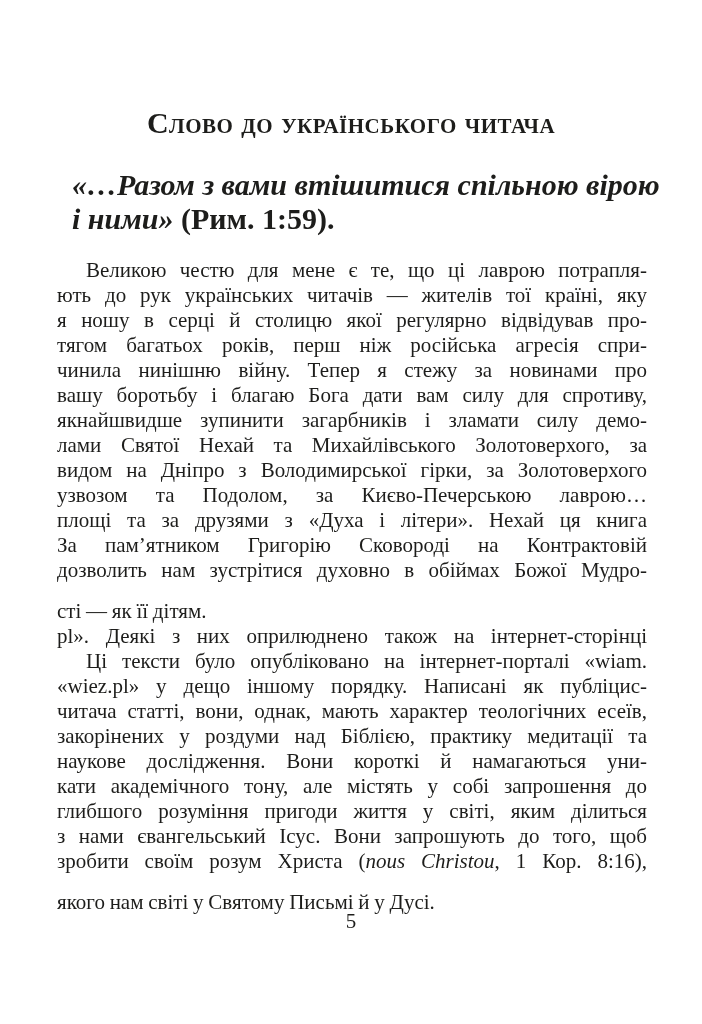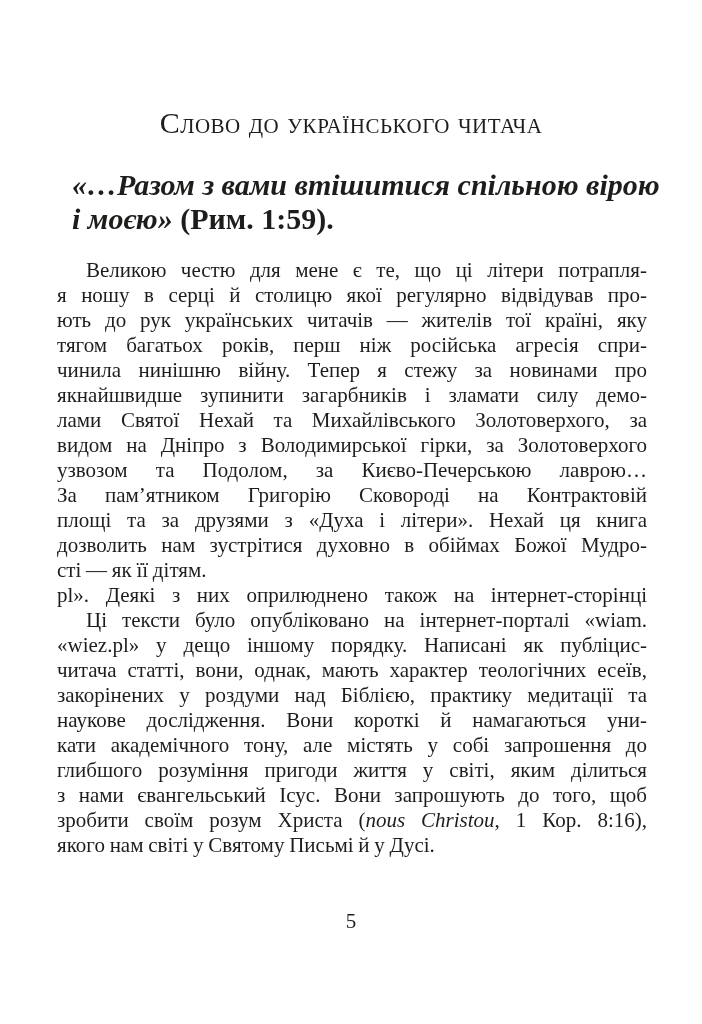--- a/index.html
+++ b/index.html
@@ -14,21 +14,21 @@
   }
   .heading {
     position: absolute;
     top: 104px;
     left: 0;
     width: 702px;
     margin: 0;
     text-align: center;
     font-size: 30px;
     line-height: 38px;
-    font-weight: normal;
+    font-weight: bold;
     font-variant: small-caps;
     letter-spacing: 0.5px;
   }
   .epigraph {
     position: absolute;
     left: 72px;
     top: 168px;
     width: 590px;
     font-size: 30px;
     font-weight: bold;
@@ -45,55 +45,56 @@
     line-height: 25px;
   }
   .line {
     height: 25px;
     overflow: hidden;
     text-align: justify;
     text-align-last: justify;
     word-spacing: -0.5px;
   }
   .line.indent { text-indent: 29px; }
-  .line.last { text-align-last: left; }
+  .line.last { text-align-last: left; margin-top: 16px; }
   .page-number {
     position: absolute;
     left: 0;
     top: 909px;
     width: 702px;
     text-align: center;
     font-size: 21px;
     line-height: 25px;
   }
 </style>
 </head>
 <body>
 
 <div class="page">
 
   <h1 class="heading">Слово до українського читача</h1>
 
   <div class="epigraph">
     <div class="ep-line it">«…Разом з вами втішитися спільною вірою — вашою</div>
-    <div class="ep-line"><span class="it">і моєю»</span> <span>(Рим. 1:59).</span></div>
+    <div class="ep-line"><span class="it">і ними»</span> <span>(Рим. 1:59).</span></div>
   </div>
 
   <div class="body-text">
-      <div class="line indent"><span>Великою честю для мене є те, що ці літери потрапля-</span></div>
+      <div class="line indent"><span>Великою честю для мене є те, що ці лаврою потрапля-</span></div>
+      <div class="line"><span>ють до рук українських читачів — жителів тої країні, яку</span></div>
       <div class="line"><span>я ношу в серці й столицю якої регулярно відвідував про-</span></div>
-      <div class="line"><span>ють до рук українських читачів — жителів тої країні, яку</span></div>
       <div class="line"><span>тягом багатьох років, перш ніж російська агресія спри-</span></div>
       <div class="line"><span>чинила нинішню війну. Тепер я стежу за новинами про</span></div>
+      <div class="line"><span>вашу боротьбу і благаю Бога дати вам силу для спротиву,</span></div>
       <div class="line"><span>якнайшвидше зупинити загарбників і зламати силу демо-</span></div>
       <div class="line"><span>лами Святої Нехай та Михайлівського Золотоверхого, за</span></div>
       <div class="line"><span>видом на Дніпро з Володимирської гірки, за Золотоверхого</span></div>
       <div class="line"><span>узвозом та Подолом, за Києво-Печерською лаврою…</span></div>
+      <div class="line"><span>площі та за друзями з «Духа і літери». Нехай ця книга</span></div>
       <div class="line"><span>За пам’ятником Григорію Сковороді на Контрактовій</span></div>
-      <div class="line"><span>площі та за друзями з «Духа і літери». Нехай ця книга</span></div>
       <div class="line"><span>дозволить нам зустрітися духовно в обіймах Божої Мудро-</span></div>
       <div class="line last"><span>сті — як її дітям.</span></div>
       <div class="line"><span>pl». Деякі з них оприлюднено також на інтернет-сторінці</span></div>
       <div class="line indent"><span>Ці тексти було опубліковано на інтернет-порталі «wiam.</span></div>
       <div class="line"><span>«wiez.pl» у дещо іншому порядку. Написані як публіцис-</span></div>
       <div class="line"><span>читача статті, вони, однак, мають характер теологічних есеїв,</span></div>
       <div class="line"><span>закорінених у роздуми над Біблією, практику медитації та</span></div>
       <div class="line"><span>наукове дослідження. Вони короткі й намагаються уни-</span></div>
       <div class="line"><span>кати академічного тону, але містять у собі запрошення до</span></div>
       <div class="line"><span>глибшого розуміння пригоди життя у світі, яким ділиться</span></div>

